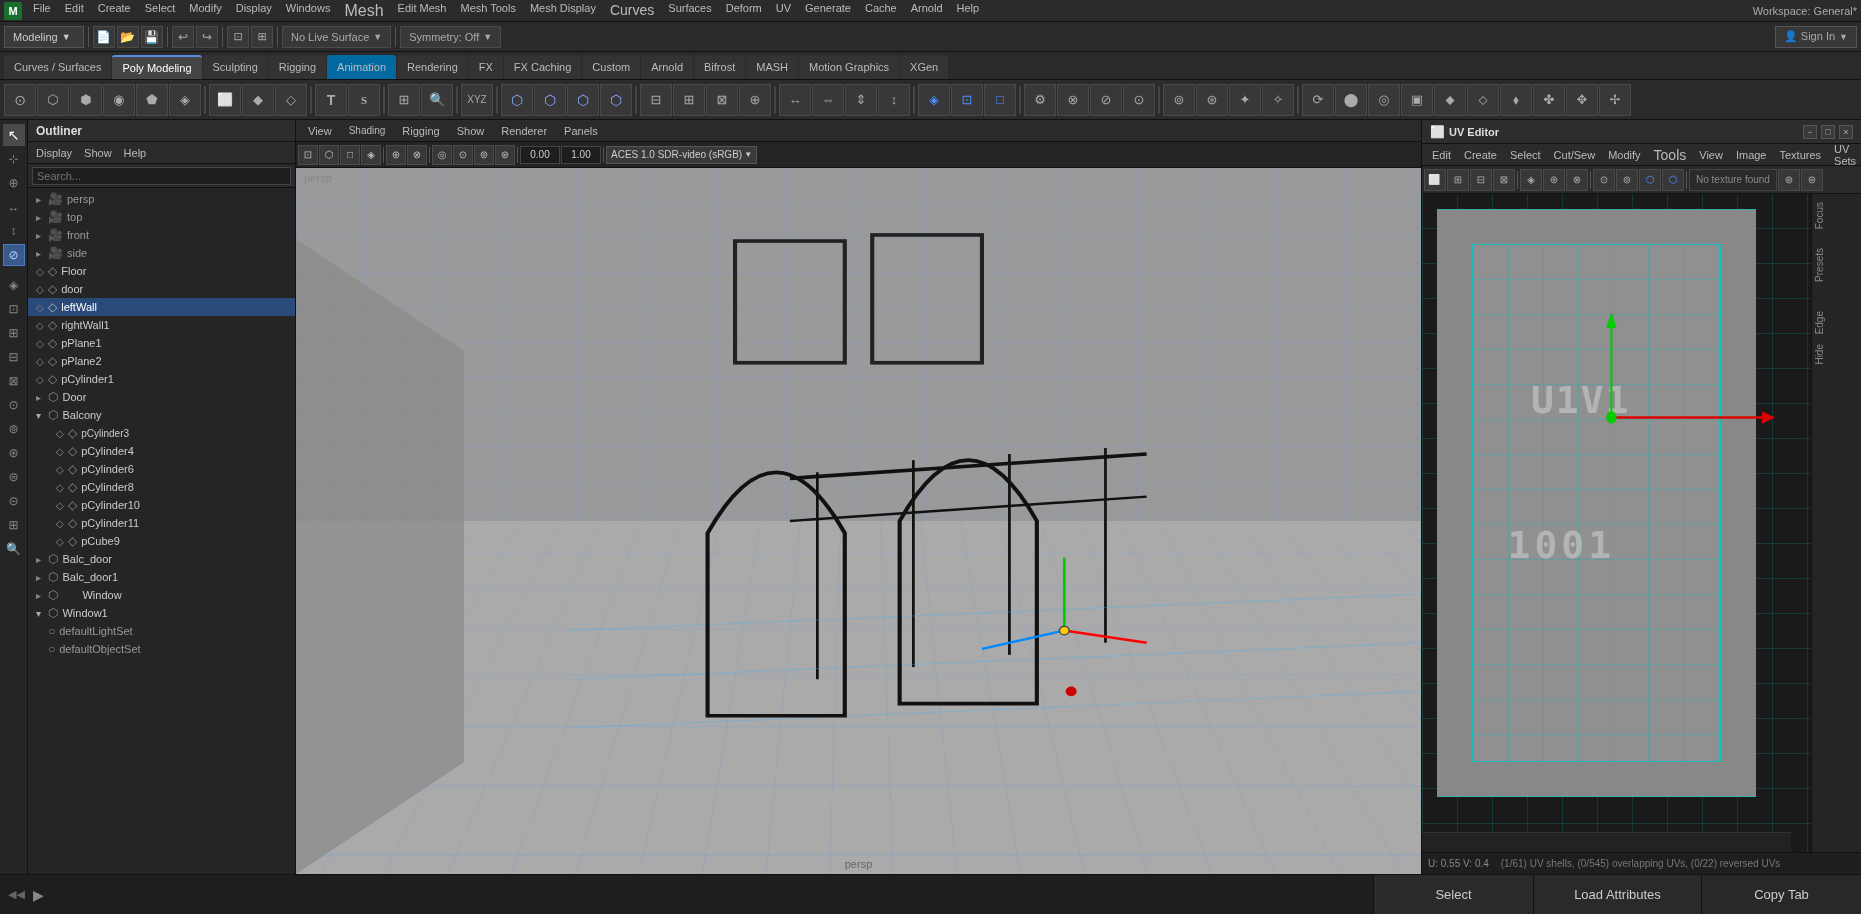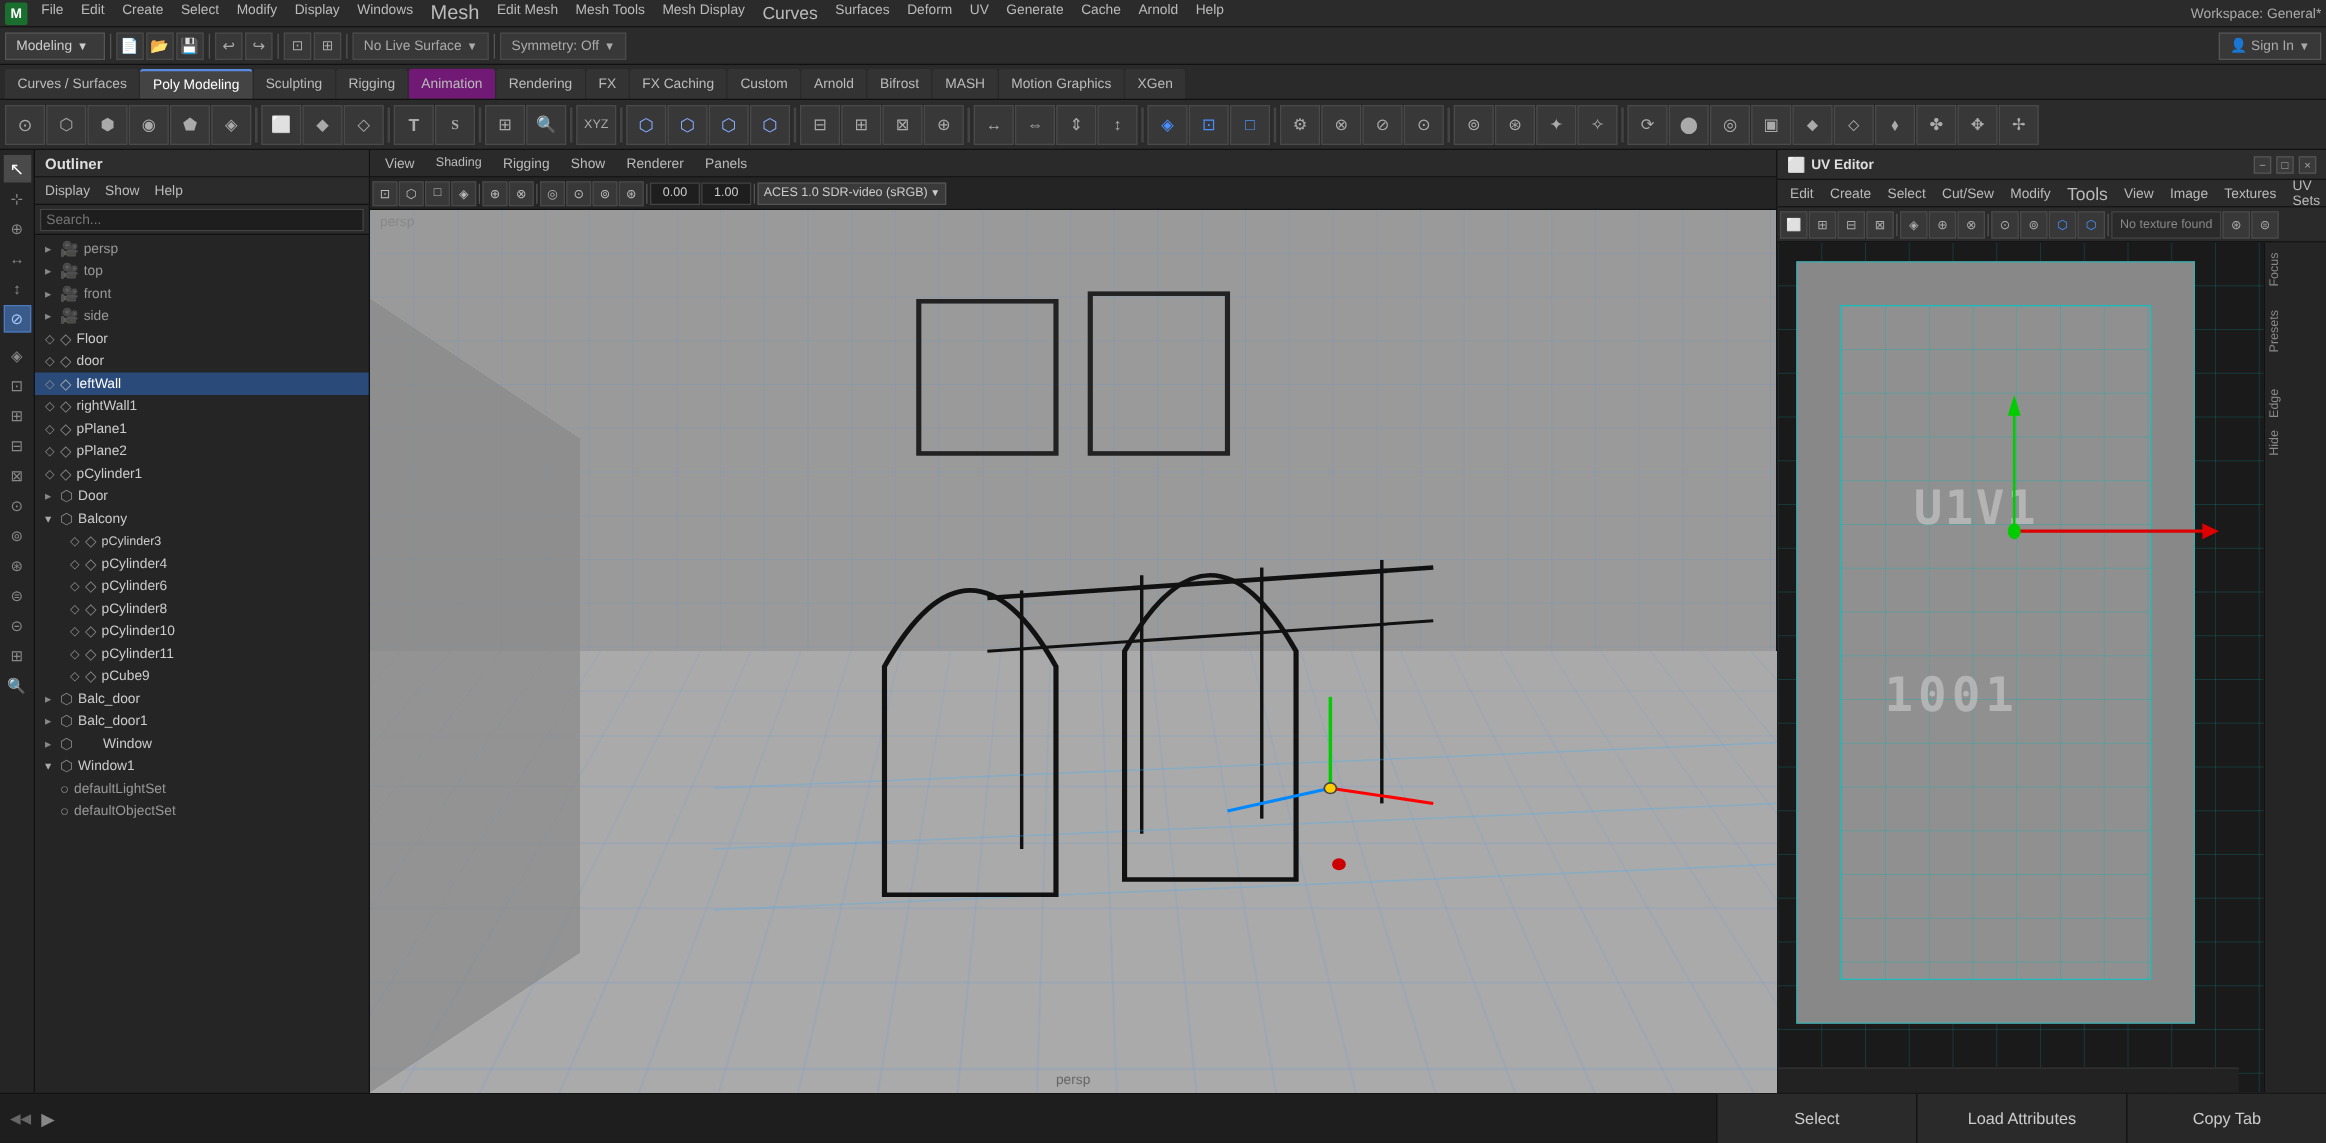--- a/index.html
+++ b/index.html
@@ -70,21 +70,21 @@
       <span style="font-size:9px; color:#aaa;">▼</span>
     </div>
   </div>
 </div>
 
 <div style="height:28px; background:#2a2a2a; display:flex; align-items:flex-end; padding:0 4px; gap:1px; border-bottom:1px solid #111; overflow:hidden;">
   <div style="height:24px; padding:0 10px; display:flex; align-items:center; color:#bbb; font-size:11px; cursor:pointer; background:#333; border-radius:3px 3px 0 0;">Curves / Surfaces</div>
   <div style="height:24px; padding:0 10px; display:flex; align-items:center; color:#fff; font-size:11px; cursor:pointer; background:#444; border-radius:3px 3px 0 0; border-top:2px solid #5a8be0;">Poly Modeling</div>
   <div style="height:24px; padding:0 10px; display:flex; align-items:center; color:#bbb; font-size:11px; cursor:pointer; background:#333; border-radius:3px 3px 0 0;">Sculpting</div>
   <div style="height:24px; padding:0 10px; display:flex; align-items:center; color:#bbb; font-size:11px; cursor:pointer; background:#333; border-radius:3px 3px 0 0;">Rigging</div>
-  <div style="height:24px; padding:0 10px; display:flex; align-items:center; color:#bbb; font-size:11px; cursor:pointer; background:#701a75; border-radius:3px 3px 0 0;margin-top:18px;">Animation</div>
+  <div style="height:24px; padding:0 10px; display:flex; align-items:center; color:#bbb; font-size:11px; cursor:pointer; background:#0369a1; border-radius:3px 3px 0 0;margin-top:18px;">Animation</div>
   <div style="height:24px; padding:0 10px; display:flex; align-items:center; color:#bbb; font-size:11px; cursor:pointer; background:#333; border-radius:3px 3px 0 0;">Rendering</div>
   <div style="height:24px; padding:0 10px; display:flex; align-items:center; color:#bbb; font-size:11px; cursor:pointer; background:#333; border-radius:3px 3px 0 0;">FX</div>
   <div style="height:24px; padding:0 10px; display:flex; align-items:center; color:#bbb; font-size:11px; cursor:pointer; background:#333; border-radius:3px 3px 0 0;">FX Caching</div>
   <div style="height:24px; padding:0 10px; display:flex; align-items:center; color:#bbb; font-size:11px; cursor:pointer; background:#333; border-radius:3px 3px 0 0;">Custom</div>
   <div style="height:24px; padding:0 10px; display:flex; align-items:center; color:#bbb; font-size:11px; cursor:pointer; background:#333; border-radius:3px 3px 0 0;">Arnold</div>
   <div style="height:24px; padding:0 10px; display:flex; align-items:center; color:#bbb; font-size:11px; cursor:pointer; background:#333; border-radius:3px 3px 0 0;">Bifrost</div>
   <div style="height:24px; padding:0 10px; display:flex; align-items:center; color:#bbb; font-size:11px; cursor:pointer; background:#333; border-radius:3px 3px 0 0;">MASH</div>
   <div style="height:24px; padding:0 10px; display:flex; align-items:center; color:#bbb; font-size:11px; cursor:pointer; background:#333; border-radius:3px 3px 0 0;">Motion Graphics</div>
   <div style="height:24px; padding:0 10px; display:flex; align-items:center; color:#bbb; font-size:11px; cursor:pointer; background:#333; border-radius:3px 3px 0 0;">XGen</div>
 </div>
@@ -554,20 +554,24 @@
       </div>
 
       <div style="width:50px; background:#252525; display:flex; flex-direction:column; align-items:flex-start; padding:4px 2px; gap:1px; border-left:1px solid #111;">
         <div style="font-size:10px; color:#888; writing-mode:vertical-rl; transform:rotate(180deg); padding:4px 0;">Focus</div>
         <div style="font-size:10px; color:#888; writing-mode:vertical-rl; transform:rotate(180deg); padding:4px 0; margin-top:10px;">Presets</div>
         <div style="font-size:10px; color:#888; writing-mode:vertical-rl; transform:rotate(180deg); padding:4px 0; margin-top:20px;">Edge</div>
         <div style="font-size:10px; color:#888; writing-mode:vertical-rl; transform:rotate(180deg); padding:4px 0;">Hide</div>
       </div>
     </div>
 
+    <div style="height:22px; background:#1e1e1e; border-top:1px solid #111; display:flex; align-items:center; padding:0 6px; gap:12px;">
+      <span style="font-size:10px; color:#888;">U: 0.55 V: 0.4</span>
+      <span style="font-size:10px; color:#777;">(1/61) UV shells, (0/545) overlapping UVs, (0/22) reversed UVs</span>
+    </div>
   </div>
 
 </div>
 
 <div style="height:40px; background:#1e1e1e; border-top:1px solid #111; display:flex; align-items:center; padding:0; position:fixed; bottom:0; left:0; right:0;">
   <div style="flex:1; padding:0 8px; display:flex; align-items:center; gap:8px;">
     <span style="color:#666; font-size:11px;">◀◀</span>
     <span style="color:#888; font-size:14px; cursor:pointer;">▶</span>
   </div>
   <div style="display:flex; height:40px;">

